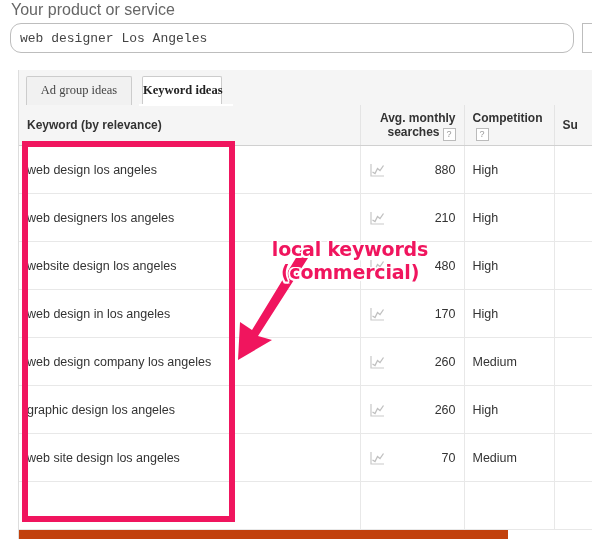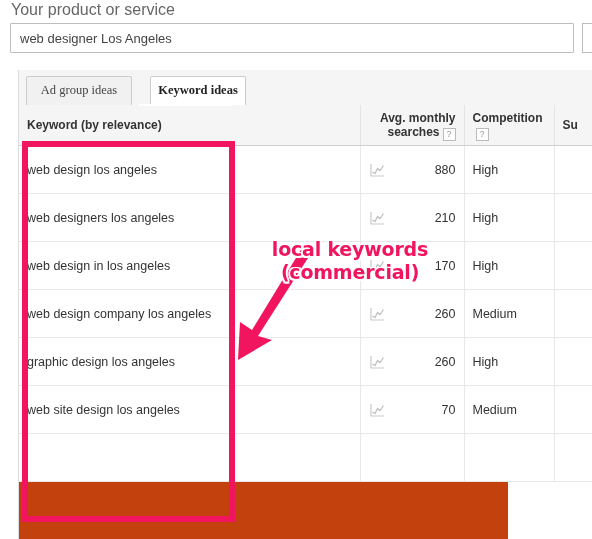--- a/index.html
+++ b/index.html
@@ -44,22 +44,22 @@
 
   #product-input {
     position: absolute;
     left: 10px;
     top: 23px;
     width: 564px;
     height: 30px;
     box-sizing: border-box;
     border: 1px solid #bdbdbd;
     background: #ffffff;
-    border-radius: 1px;
-    font-family: Liberation Sans, sans-serif;
+    border-radius: 11px;
+    font-family: Liberation Mono, monospace;
     font-size: 13px;
     color: #444444;
     padding: 0 0 0 9px;
     outline: none;
   }
 
   #right-gutter {
     position: absolute;
     left: 582px;
     top: 23px;
@@ -109,21 +109,21 @@
     background: #f1f1f1;
     color: #444444;
   }
   .tab.active {
     background: #ffffff;
     font-weight: bold;
     color: #222222;
     z-index: 3;
   }
   #tab-ad-group-ideas { left: 26px; width: 106px; }
-  #tab-keyword-ideas  { left: 150px; width: 96px; }
+  #tab-keyword-ideas  { left: 142px; width: 80px; }
   #active-tab-mask {
     position: absolute;
     left: 139px;
     top: 34px;
     width: 94px;
     height: 2px;
     background: #ffffff;
     z-index: 5;
   }
 
@@ -316,20 +316,29 @@
           <tr>
             <td class="cell-keyword"><span>web designers los angeles</span></td>
             <td class="cell-searches"><svg class="spark-icon" viewBox="0 0 15 14">
                 <path d="M1 1 L1 13 L14 13" fill="none" stroke="#9b9b9b" stroke-width="1.2"></path>
                 <polyline points="2.5,9 5,10.5 7.5,5.5 10,7.5 13.5,2.5" fill="none" stroke="#8c8c8c" stroke-width="1.3"></polyline>
               </svg><span class="searches-value">210</span></td>
             <td class="cell-comp"><span>High</span></td>
             <td class="cell-sug"></td>
           </tr>
           <tr>
+            <td class="cell-keyword"><span>website design los angeles</span></td>
+            <td class="cell-searches"><svg class="spark-icon" viewBox="0 0 15 14">
+                <path d="M1 1 L1 13 L14 13" fill="none" stroke="#9b9b9b" stroke-width="1.2"></path>
+                <polyline points="2.5,9 5,10.5 7.5,5.5 10,7.5 13.5,2.5" fill="none" stroke="#8c8c8c" stroke-width="1.3"></polyline>
+              </svg><span class="searches-value">480</span></td>
+            <td class="cell-comp"><span>High</span></td>
+            <td class="cell-sug"></td>
+          </tr>
+          <tr>
             <td class="cell-keyword"><span>web design in los angeles</span></td>
             <td class="cell-searches"><svg class="spark-icon" viewBox="0 0 15 14">
                 <path d="M1 1 L1 13 L14 13" fill="none" stroke="#9b9b9b" stroke-width="1.2"></path>
                 <polyline points="2.5,9 5,10.5 7.5,5.5 10,7.5 13.5,2.5" fill="none" stroke="#8c8c8c" stroke-width="1.3"></polyline>
               </svg><span class="searches-value">170</span></td>
             <td class="cell-comp"><span>High</span></td>
             <td class="cell-sug"></td>
           </tr>
           <tr>
             <td class="cell-keyword"><span>web design company los angeles</span></td>

